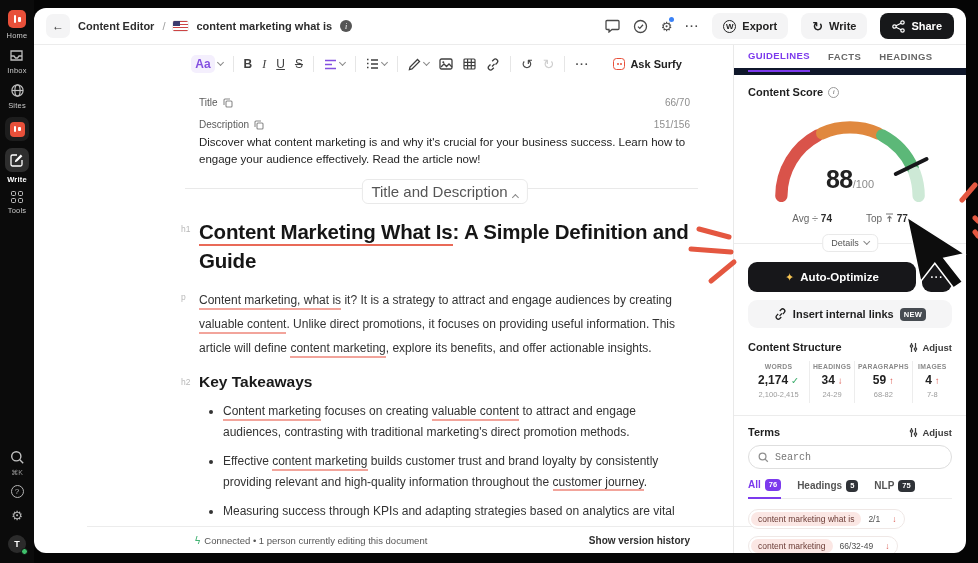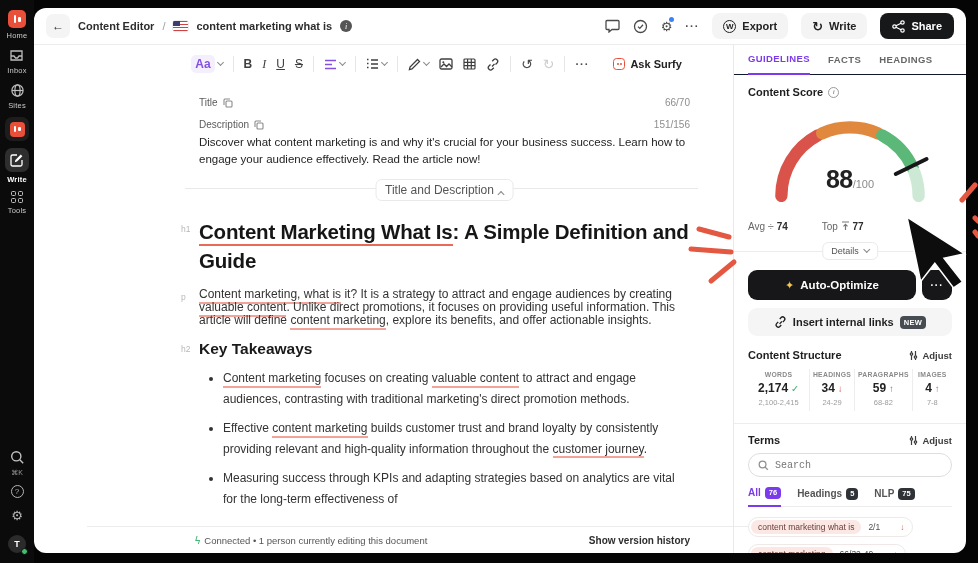--- a/index.html
+++ b/index.html
@@ -74,49 +74,49 @@
 
   .doc { flex:1; overflow:hidden; padding:14px 96px 0 112px; position:relative; }
   .meta-label { display:flex; align-items:center; gap:5px; font-size:10px; color:#5a5a5a; }
   .meta-count { margin-left:auto; color:#8d8d8d; }
   .copy-ic { color:#8a8a8a; display:flex; }
   .meta-value { font-size:11.5px; color:#242424; margin-top:4px; line-height:17px; }
   .meta-row { margin-bottom:11px; }
   .collapse-row { position:relative; margin:10px 0 18px; height:20px; }
   .collapse-row:before { content:""; position:absolute; left:-14px; right:-8px; top:9px; height:1px; background:#e9e9e9; }
   .collapse-pill { position:absolute; left:50%; transform:translateX(-50%); top:0; background:#fff; border:1px solid #e9e9e9;
-    border-radius:6px; padding:3px 9px; font-size:12px; color:#555; display:flex; align-items:flex-end; gap:5px; cursor:pointer; }
+    border-radius:6px; padding:3px 9px; font-size:15px; color:#555; display:flex; align-items:flex-end; gap:5px; cursor:pointer; }
   .block { position:relative; }
   .mtag { position:absolute; left:-18px; top:4px; font-size:8.5px; color:#b8b8b8; }
   h1.doc-h1 { font-size:20.5px; line-height:29px; color:#161616; letter-spacing:-.2px; margin-bottom:13px; max-width:510px; }
   h2.doc-h2 { font-size:15.5px; color:#1a1a1a; margin-bottom:10px; }
-  .doc-p { font-size:12px; line-height:13px; color:#333; margin-bottom:13px; max-width:505px; }
+  .doc-p { font-size:12px; line-height:24px; color:#333; margin-bottom:13px; max-width:505px; }
   ul.doc-ul { margin:0 0 14px 24px; max-width:480px; }
   ul.doc-ul li { font-size:12px; line-height:20.5px; color:#333; margin-bottom:9px; }
   .u span.u, .rich span.u { border-bottom:2px solid #f2a49b; padding-bottom:.5px; }
   h1.doc-h1 span.u { border-bottom:2.5px solid #e96a58; }
 
   .statusbar { height:27px; border-top:1px solid #ececec; display:flex; align-items:center; padding:0 96px 0 108px; }
   .conn { font-size:9.5px; color:#555; display:flex; align-items:center; gap:4px; }
   .bolt { color:#44b374; font-size:10px; }
   .vh { margin-left:auto; font-size:10px; font-weight:bold; color:#2e2e2e; cursor:pointer; }
 
   
   .panel { position:absolute; left:699px; top:37px; right:0; bottom:0; border-left:1px solid #e9e9e9; padding:0 14px; overflow:hidden; }
-  .ptabs { display:flex; gap:18px; height:30px; align-items:center; border-bottom:1px solid #0f172a; margin:0 -14px; padding:0 14px; }
+  .ptabs { display:flex; gap:18px; height:30px; align-items:center; border-bottom:7px solid #0f172a; margin:0 -14px; padding:0 14px; }
   .ptab { font-size:9.5px; letter-spacing:.4px; color:#666; font-weight:bold; cursor:pointer; height:30px; display:flex; align-items:center; }
   .ptab.active { color:#7c3aed; border-bottom:2px solid #7c3aed; }
   .score-head { display:flex; align-items:center; gap:5px; margin-top:11px; font-size:11px; font-weight:bold; color:#1e1e1e; }
   .info-o { width:11px; height:11px; border-radius:50%; border:1.1px solid #9a9a9a; color:#9a9a9a; font-size:7px; font-style:italic;
     display:flex; align-items:center; justify-content:center; font-family:"Liberation Serif",serif; }
   .gauge-wrap { position:relative; width:176px; height:100px; margin:4px auto 0; }
   .score-num { position:absolute; left:0; right:0; bottom:8px; text-align:center; }
   .score-num b { font-size:25px; color:#222; letter-spacing:-.5px; }
   .score-num span { font-size:11px; color:#8a8a8a; }
-  .avg-row { display:flex; gap:34px; margin-top:18px; font-size:10px; color:#666; align-items:center; }
+  .avg-row { display:flex; justify-content:center; gap:34px; margin-top:10px; font-size:10px; color:#666; align-items:center; }
   .avg-row b { color:#2d2d2d; }
   .avg-ic { color:#888; font-size:11px; }
   .details-row { position:relative; height:22px; margin:9px -14px 0; }
   .details-row:before { content:""; position:absolute; left:0; right:0; top:10px; height:1px; background:#ececec; }
   .details-pill { position:absolute; left:50%; transform:translateX(-50%); top:1px; background:#fff; border:1px solid #e9e9e9;
     border-radius:6px; padding:3px 8px; font-size:9px; color:#555; display:flex; gap:5px; align-items:center; cursor:pointer; }
   .ao-row { display:flex; gap:6px; margin-top:7px; }
   .ao-btn { flex:1; height:30px; border-radius:9px; background:#17171a; color:#fff; font-size:11.5px; font-weight:bold;
     display:flex; align-items:center; justify-content:center; gap:6px; cursor:pointer; }
   .sparkle { color:#f6c453; font-size:11px; }
@@ -143,21 +143,21 @@
     font-family:Liberation Mono, monospace; }
   .ttabs { display:flex; gap:16px; align-items:center; height:26px; margin-top:4px; border-bottom:1px solid #ececec; }
   .ttab { display:flex; align-items:center; gap:4px; font-size:10px; color:#555; font-weight:bold; height:26px; cursor:pointer; }
   .ttab.active { color:#7c3aed; border-bottom:2px solid #7c3aed; }
   .cnt-badge { font-size:7.5px; color:#fff; background:#2f3237; border-radius:4px; padding:1.5px 4px; font-weight:bold; }
   .ttab.active .cnt-badge { background:#7c3aed; }
   .chips { display:flex; flex-direction:column; gap:7px; margin-top:10px; align-items:flex-start; }
   .chip { display:inline-flex; align-items:center; border:1px solid #efe8e6; border-radius:11px; height:20px; padding:2px;
     background:#fff; cursor:pointer; }
   .chip .lbl { border-radius:9px; padding:2px 7px; font-size:8.5px; }
-  .chip .cnt { padding:0 6px 0 7px; font-size:8.5px; color:#4e4e4e; display:flex; gap:20px; align-items:center; }
+  .chip .cnt { padding:0 6px 0 7px; font-size:8.5px; color:#4e4e4e; display:flex; gap:12px; align-items:center; }
   .chip .arw { color:#d9534a; font-size:8.5px; }
   .chip.tone-red .lbl { background:#fbe7e4; color:#6b3c36; }
 
   
   .overlay { position:absolute; left:0; top:0; width:978px; height:563px; z-index:50; pointer-events:none; }
 
   svg.li { display:block; }
 </style>
 </head>
 <body>

